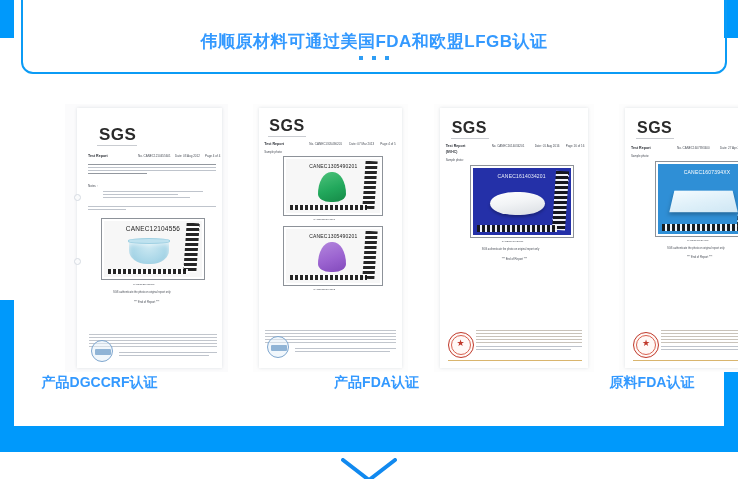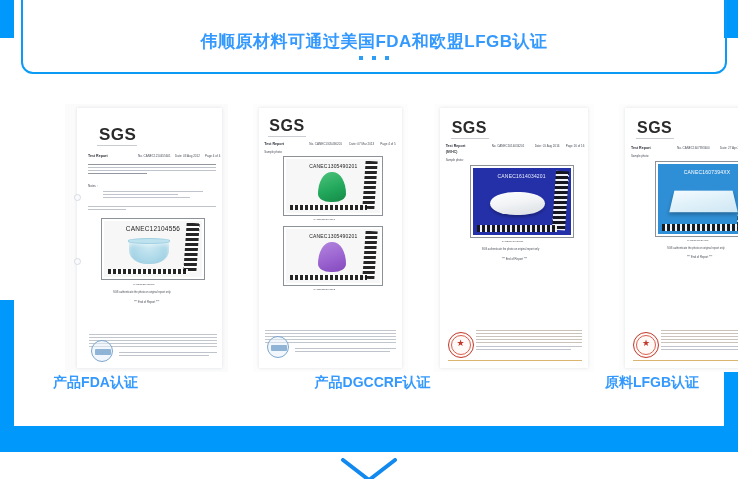--- a/index.html
+++ b/index.html
@@ -569,23 +569,23 @@
         <div class="lines" style="left:36px; top:238px; width:106px;">
           <i style="width:100%;"></i>
           <i style="width:90%;"></i>
         </div>
       </div>
     </div>
 
   </div>
 
   <div class="caption-row">
+    <div class="caption cap-w1">产品DGCCRF认证</div>
     <div class="caption cap-w2">产品FDA认证</div>
-    <div class="caption cap-w1">产品DGCCRF认证</div>
-    <div class="caption cap-w3">原料LFGB认证</div>
+    <div class="caption cap-w4">原料FDA认证</div>
   </div>
 
   <div class="bottom-bar"></div>
 
   <div class="chevron">
     <svg width="60" height="26" viewBox="0 0 60 26" aria-hidden="true">
       <path d="M4 2 L30 22 L56 2" fill="none" stroke="#1189ef" stroke-width="4" stroke-linecap="round" stroke-linejoin="round"></path>
     </svg>
   </div>
 

